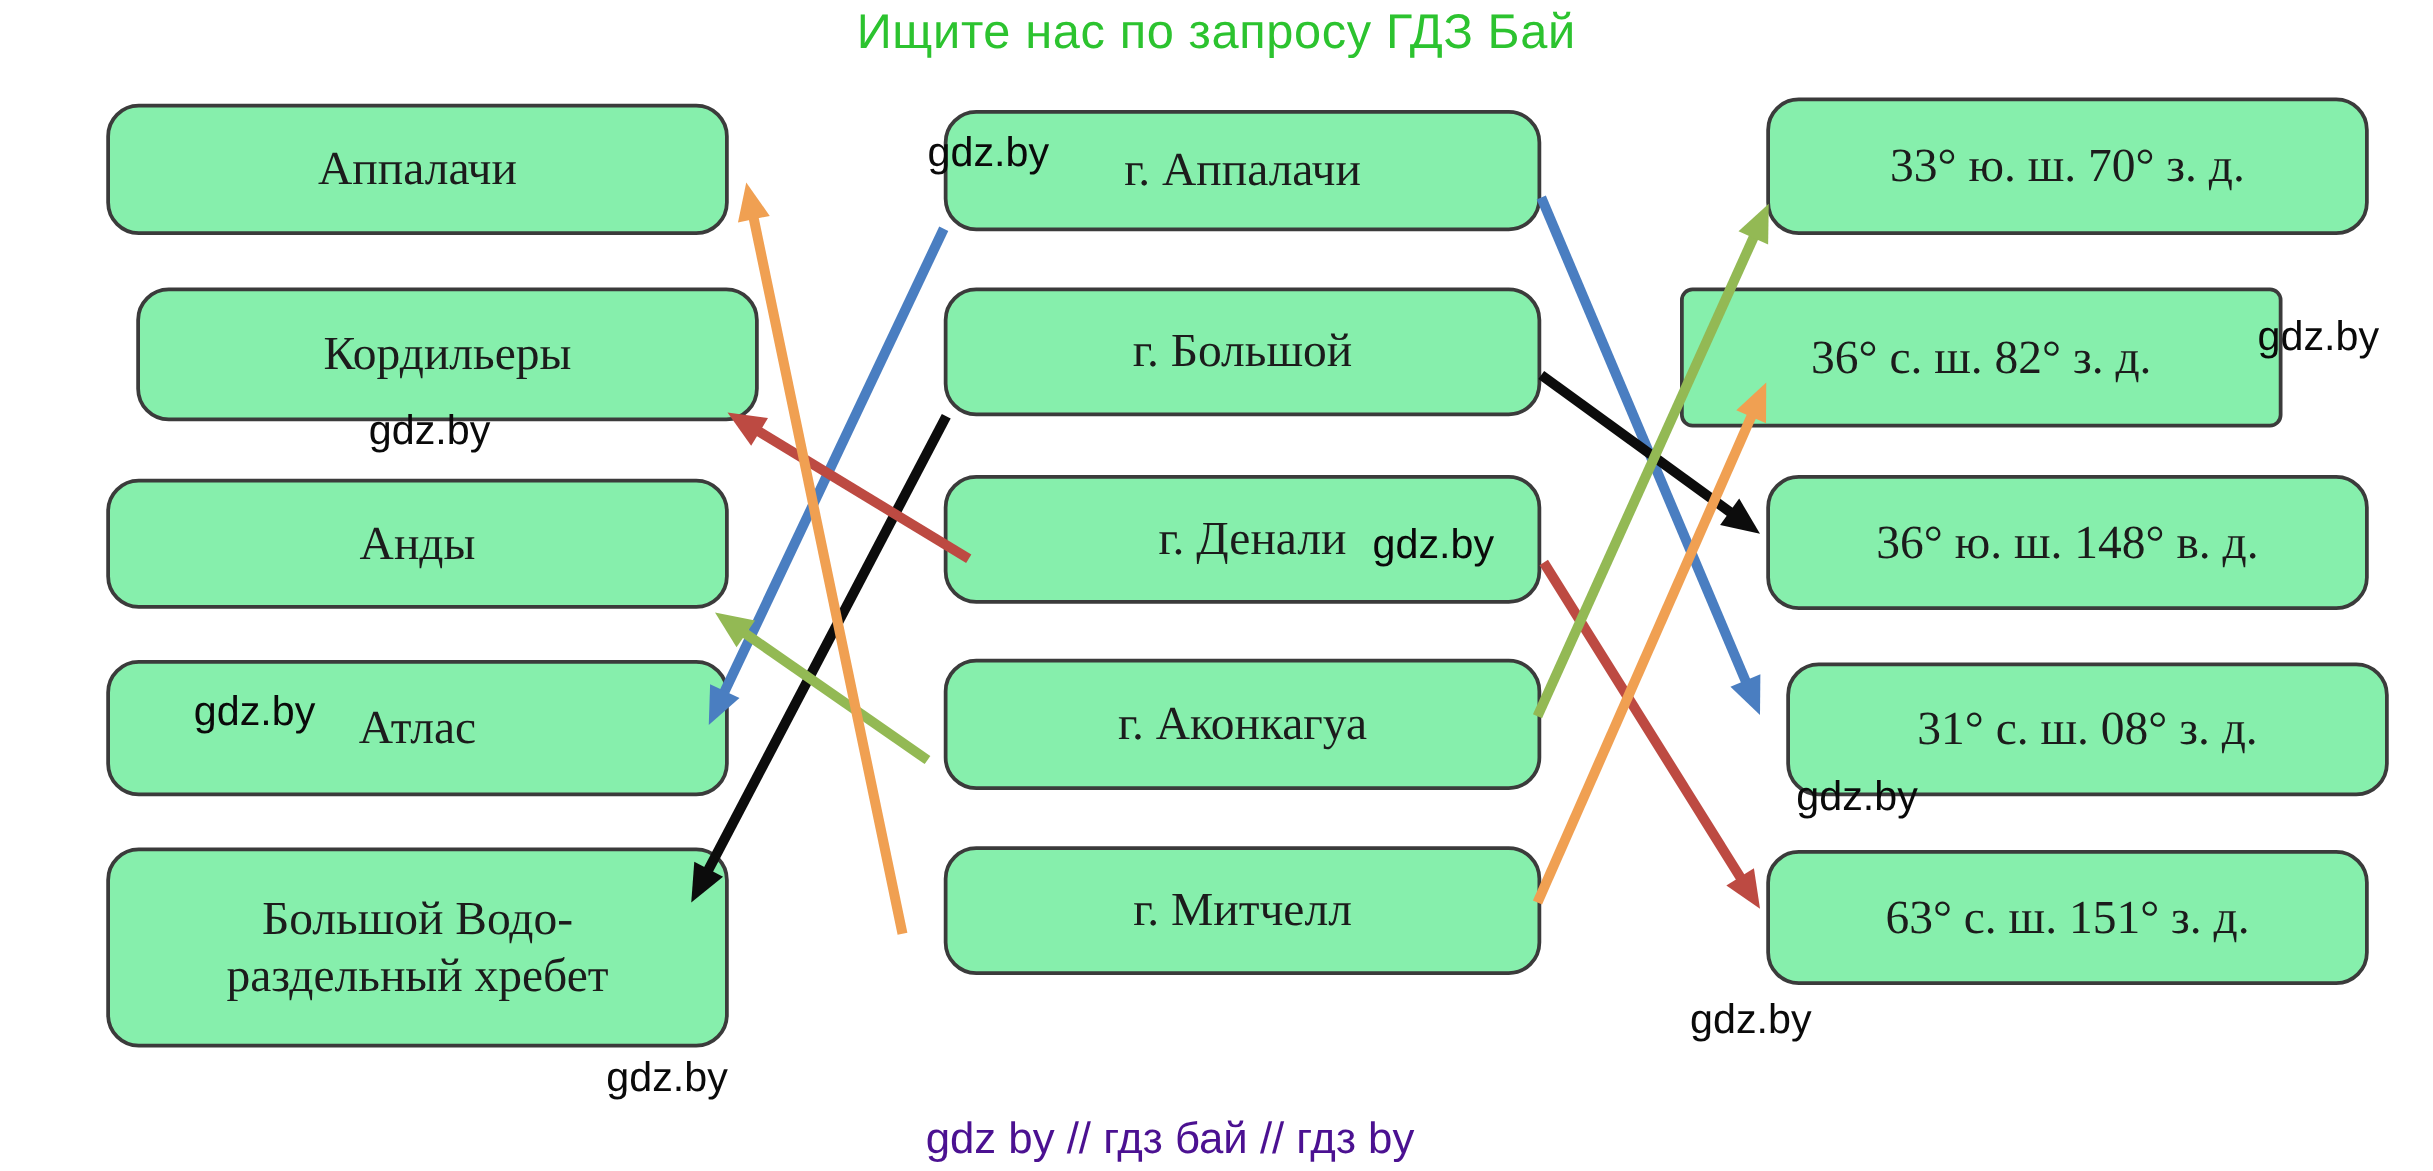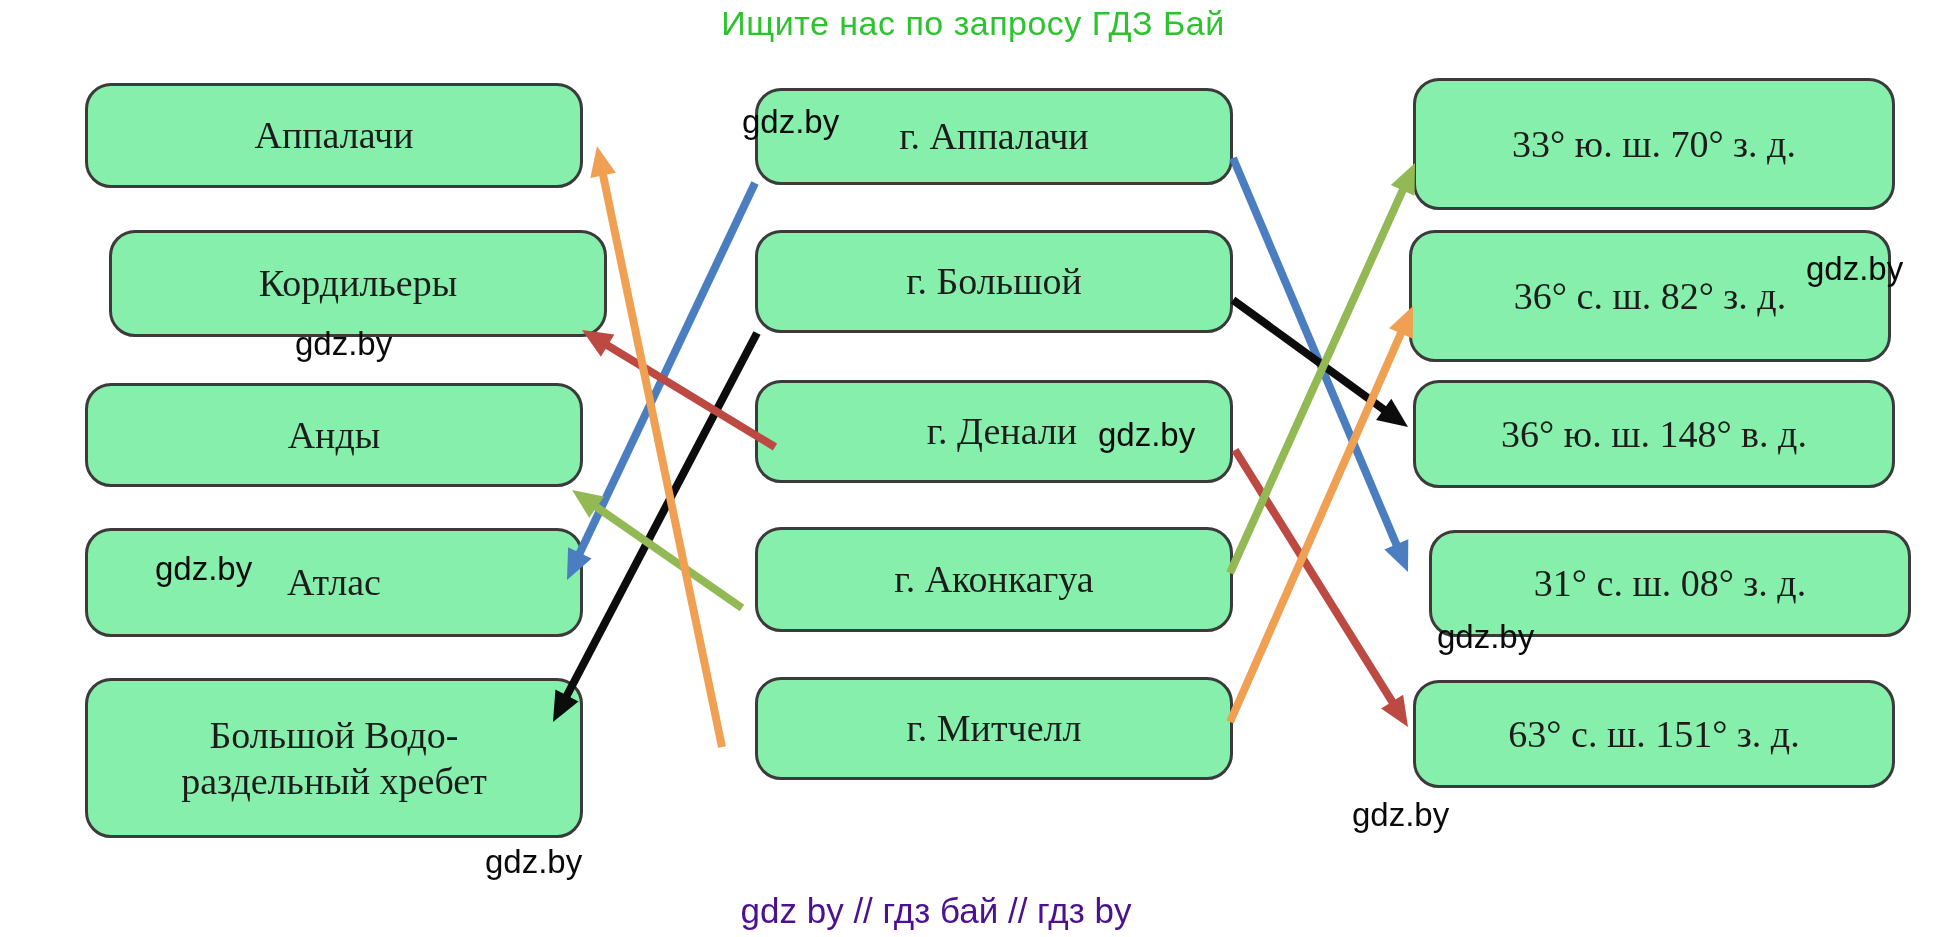--- a/index.html
+++ b/index.html
@@ -2,21 +2,21 @@
 <html><head>
 <meta charset="utf-8">
 <style>
   html,body{margin:0;padding:0;background:#ffffff;}
   .canvas{
     position:relative;width:1946px;height:937px;background:#ffffff;
     overflow:hidden;font-family:"Liberation Sans",sans-serif;
   }
   .title{
     position:absolute;top:4px;left:0;width:1946px;text-align:center;
-    font-size:34px;font-weight:400;letter-spacing:0.5px;
+    font-size:39px;font-weight:400;letter-spacing:0.5px;
   }
   .footer{
     position:absolute;top:891px;left:0;width:1872px;text-align:center;
     font-size:35px;font-weight:400;
   }
   .box{
     position:absolute;background:#86efac;border:3px solid #3b3b3b;
     border-radius:26px;display:flex;align-items:center;justify-content:center;
     box-sizing:border-box;
   }
@@ -62,24 +62,24 @@
   <div class="box" style="left: 755px; top: 380px; width: 478px; height: 103px; border-color: rgb(59, 59, 59); padding-left: 16px;">
       <span>г. Денали</span>
     </div>
   <div class="box" style="left: 755px; top: 527px; width: 478px; height: 105px; border-color: rgb(59, 59, 59);">
       <span>г. Аконкагуа</span>
     </div>
   <div class="box" style="left: 755px; top: 677px; width: 478px; height: 103px; border-color: rgb(59, 59, 59);">
       <span>г. Митчелл</span>
     </div>
 
-  <div class="box" style="left: 1413px; top: 78px; width: 482px; height: 132px; border-color: rgb(59, 59, 59);">
+  <div class="box" style="left: 1413px; top: 78px; width: 482px; height: 110px; border-color: rgb(59, 59, 59);">
       <span>33° ю. ш. 70° з. д.</span>
     </div>
-  <div class="box" style="left: 1409px; top: 230px; width: 482px; height: 132px; border-color: rgb(59, 59, 59);">
+  <div class="box" style="left: 1344px; top: 230px; width: 482px; height: 112px; border-color: rgb(59, 59, 59); border-radius: 10px;">
       <span>36° с. ш. 82° з. д.</span>
     </div>
   <div class="box" style="left: 1413px; top: 380px; width: 482px; height: 108px; border-color: rgb(59, 59, 59);">
       <span>36° ю. ш. 148° в. д.</span>
     </div>
   <div class="box" style="left: 1413px; top: 530px; width: 482px; height: 107px; border-color: rgb(59, 59, 59); margin-left: 16px;">
       <span>31° с. ш. 08° з. д.</span>
     </div>
   <div class="box" style="left: 1413px; top: 680px; width: 482px; height: 108px; border-color: rgb(59, 59, 59);">
       <span>63° с. ш. 151° з. д.</span>

